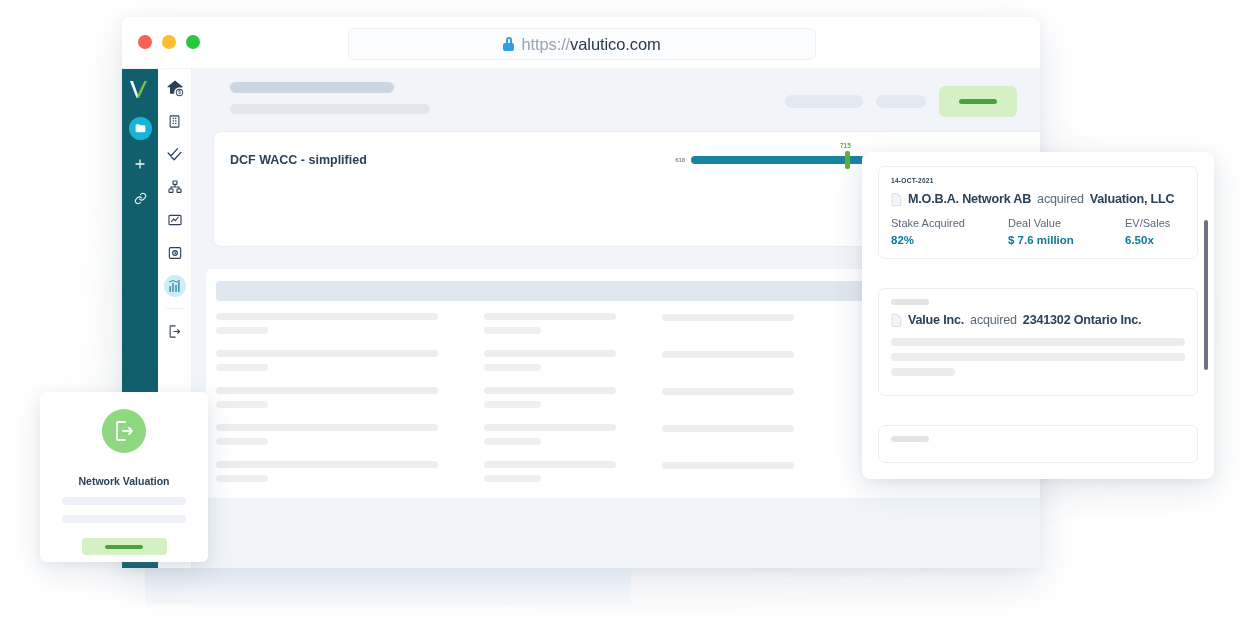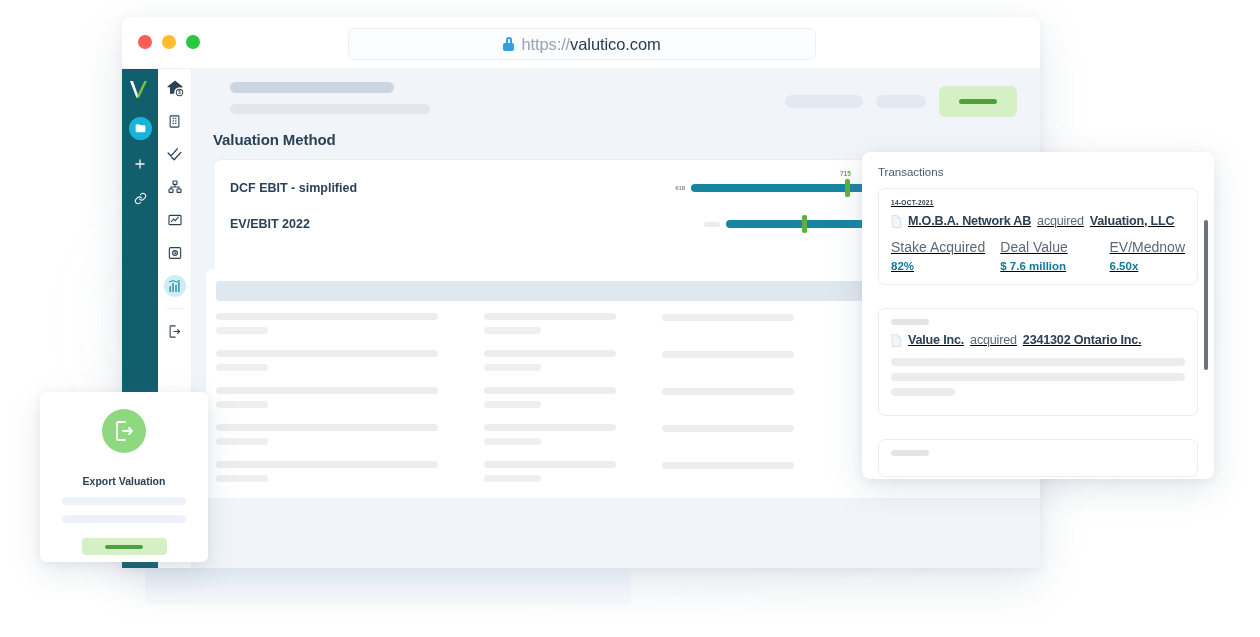--- a/index.html
+++ b/index.html
@@ -110,30 +110,30 @@
   .c3 { padding-top:1px; }
 
   
   .txpanel {
     position:absolute; left:862px; top:152px; width:352px; height:327px;
     background:#ffffff; border-radius:8px;
     box-shadow: 0 10px 34px rgba(110,128,150,0.20), 0 2px 8px rgba(110,128,150,0.10);
     padding:14px 16px 0 16px; overflow:hidden;
   }
   .tx-head { font-size:11.5px; color:#4a5a6b; margin-bottom:10px; }
-  .tx-card { border:1px solid #e9edf2; border-radius:7px; padding:10px 12px 12px 12px; margin-bottom:23px; background:#fff;text-decoration:underline; }
+  .tx-card { border:1px solid #e9edf2; border-radius:7px; padding:10px 12px 12px 12px; margin-bottom:29px; background:#fff; }
   .tx-date { font-size:6.5px; font-weight:700; color:#2b4156; letter-spacing:0.3px; margin-bottom:8px; }
   .tx-date.blank { width:38px; height:6px; background:#e4e4e4; border-radius:3px; }
   .tx-line { display:flex; align-items:center; gap:6px; font-size:12.6px; color:#2b4156; margin-bottom:11px; letter-spacing:-0.2px; }
   .tx-line b { font-weight:700; }
   .tx-line span.mid { font-weight:400; color:#5a6a7a; }
   .doc-ico { width:11px; height:13px; flex:none; }
   .tx-metrics { display:flex; }
   .metric { flex:1; }
-  .metric .m-lbl { font-size:14px; color:#5a6a7a; margin-bottom:5px; }
+  .metric .m-lbl { font-size:11px; color:#5a6a7a; margin-bottom:5px; }
   .metric .m-val { font-size:11.5px; font-weight:700; color:#0f7a96; }
   .tx-sk { height:8px; background:#ececec; border-radius:4px; margin-bottom:7px; }
   .tx-sk.w1 { width:100%; } .tx-sk.w2 { width:100%; } .tx-sk.w3 { width:64px; }
   .tx-scroll { position:absolute; right:6px; top:68px; width:4px; height:150px; background:#6b7280; border-radius:3px; }
 
   
   .exportcard {
     position:absolute; left:40px; top:392px; width:168px; height:170px;
     background:#ffffff; border-radius:6px;
     box-shadow: 0 10px 30px rgba(110,128,150,0.18), 0 2px 8px rgba(110,128,150,0.10);
@@ -266,50 +266,37 @@
           <div class="hdr-right">
             <div class="sk-pill"></div>
             <div class="sk-pill sm"></div>
             <div class="btn-green">
                 <i></i>
               </div>
           </div>
         </div>
 
         <div class="vm-wrap">
-          <div class="vm-title">Valuation Method</div>
           <div class="vm-card">
 
             <div class="vm-row">
-              <div class="vm-label">DCF EBIT - simplified</div>
+              <div class="vm-label">DCF WACC - simplified</div>
               <div class="slider-box">
                 <div class="sl" style="left:18%; width:64%;">
                   <span class="sl-end">618</span>
                   <span class="sl-track" style="flex:1;">
                     <span class="sl-val" style="left:57%;">715</span>
                     <span class="sl-handle" style="left:57%;"></span>
                   </span>
                   <span class="sl-end">809</span>
                 </div>
               </div>
             </div>
 
 
-            <div class="vm-row">
-              <div class="vm-label">EV/EBIT 2022</div>
-              <div class="slider-box">
-                <div class="sl" style="left:24%; width:58%;">
-                  <span class="sl-end blank"></span>
-                  <span class="sl-track" style="flex:1;">
-                    <span class="sl-handle" style="left:33%;"></span>
-                  </span>
-                  <span class="sl-end blank"></span>
-                </div>
-              </div>
-            </div>
 
           </div>
         </div>
 
         <div class="tbl">
           <div class="tbl-head"></div>
           <div class="tbl-rows">
             <div class="tbl-row">
               <div class="col c1">
                   <div class="l1"></div>
@@ -378,21 +365,20 @@
           </div>
         </div>
 
       </div>
     </div>
   </div>
 
   <div class="basefade"></div>
 
   <div class="txpanel">
-    <div class="tx-head">Transactions</div>
 
     <div class="tx-card">
       <div class="tx-date">14-OCT-2021</div>
       <div class="tx-line">
         <svg class="doc-ico" viewBox="0 0 20 24">
           <path d="M2 1h10l6 6v16H2z" fill="#f3f5f8" stroke="#c7d0da" stroke-width="1.2"></path>
           <path d="M12 1l6 6h-6z" fill="#dde3ea"></path>
         </svg>
         <b>M.O.B.A. Network AB</b>
           <span class="mid"> acquired </span>
@@ -401,21 +387,21 @@
       <div class="tx-metrics">
         <div class="metric">
           <div class="m-lbl">Stake Acquired</div>
           <div class="m-val">82%</div>
         </div>
         <div class="metric">
           <div class="m-lbl">Deal Value</div>
           <div class="m-val">$ 7.6 million</div>
         </div>
         <div class="metric" style="flex:0 0 60px;">
-          <div class="m-lbl">EV/Mednow</div>
+          <div class="m-lbl">EV/Sales</div>
           <div class="m-val">6.50x</div>
         </div>
       </div>
     </div>
 
     <div class="tx-card">
       <div class="tx-date blank"></div>
       <div class="tx-line">
         <svg class="doc-ico" viewBox="0 0 20 24">
           <path d="M2 1h10l6 6v16H2z" fill="#f3f5f8" stroke="#c7d0da" stroke-width="1.2"></path>
@@ -437,21 +423,21 @@
     <div class="tx-scroll"></div>
   </div>
 
   <div class="exportcard">
     <div class="exp-circle">
       <svg width="24" height="24" viewBox="0 0 24 24" fill="none" stroke="#ffffff" stroke-width="1.8" stroke-linecap="round" stroke-linejoin="round">
         <path d="M13 3H6a1 1 0 00-1 1v16a1 1 0 001 1h7"></path>
         <path d="M11 12h9M17 9l3 3-3 3"></path>
       </svg>
     </div>
-    <div class="exp-title">Export Valuation</div>
+    <div class="exp-title">Network Valuation</div>
     <div class="exp-sk"></div>
     <div class="exp-sk"></div>
     <div class="exp-btn">
         <i></i>
       </div>
   </div>
 
 </div>
 
 </body></html>

